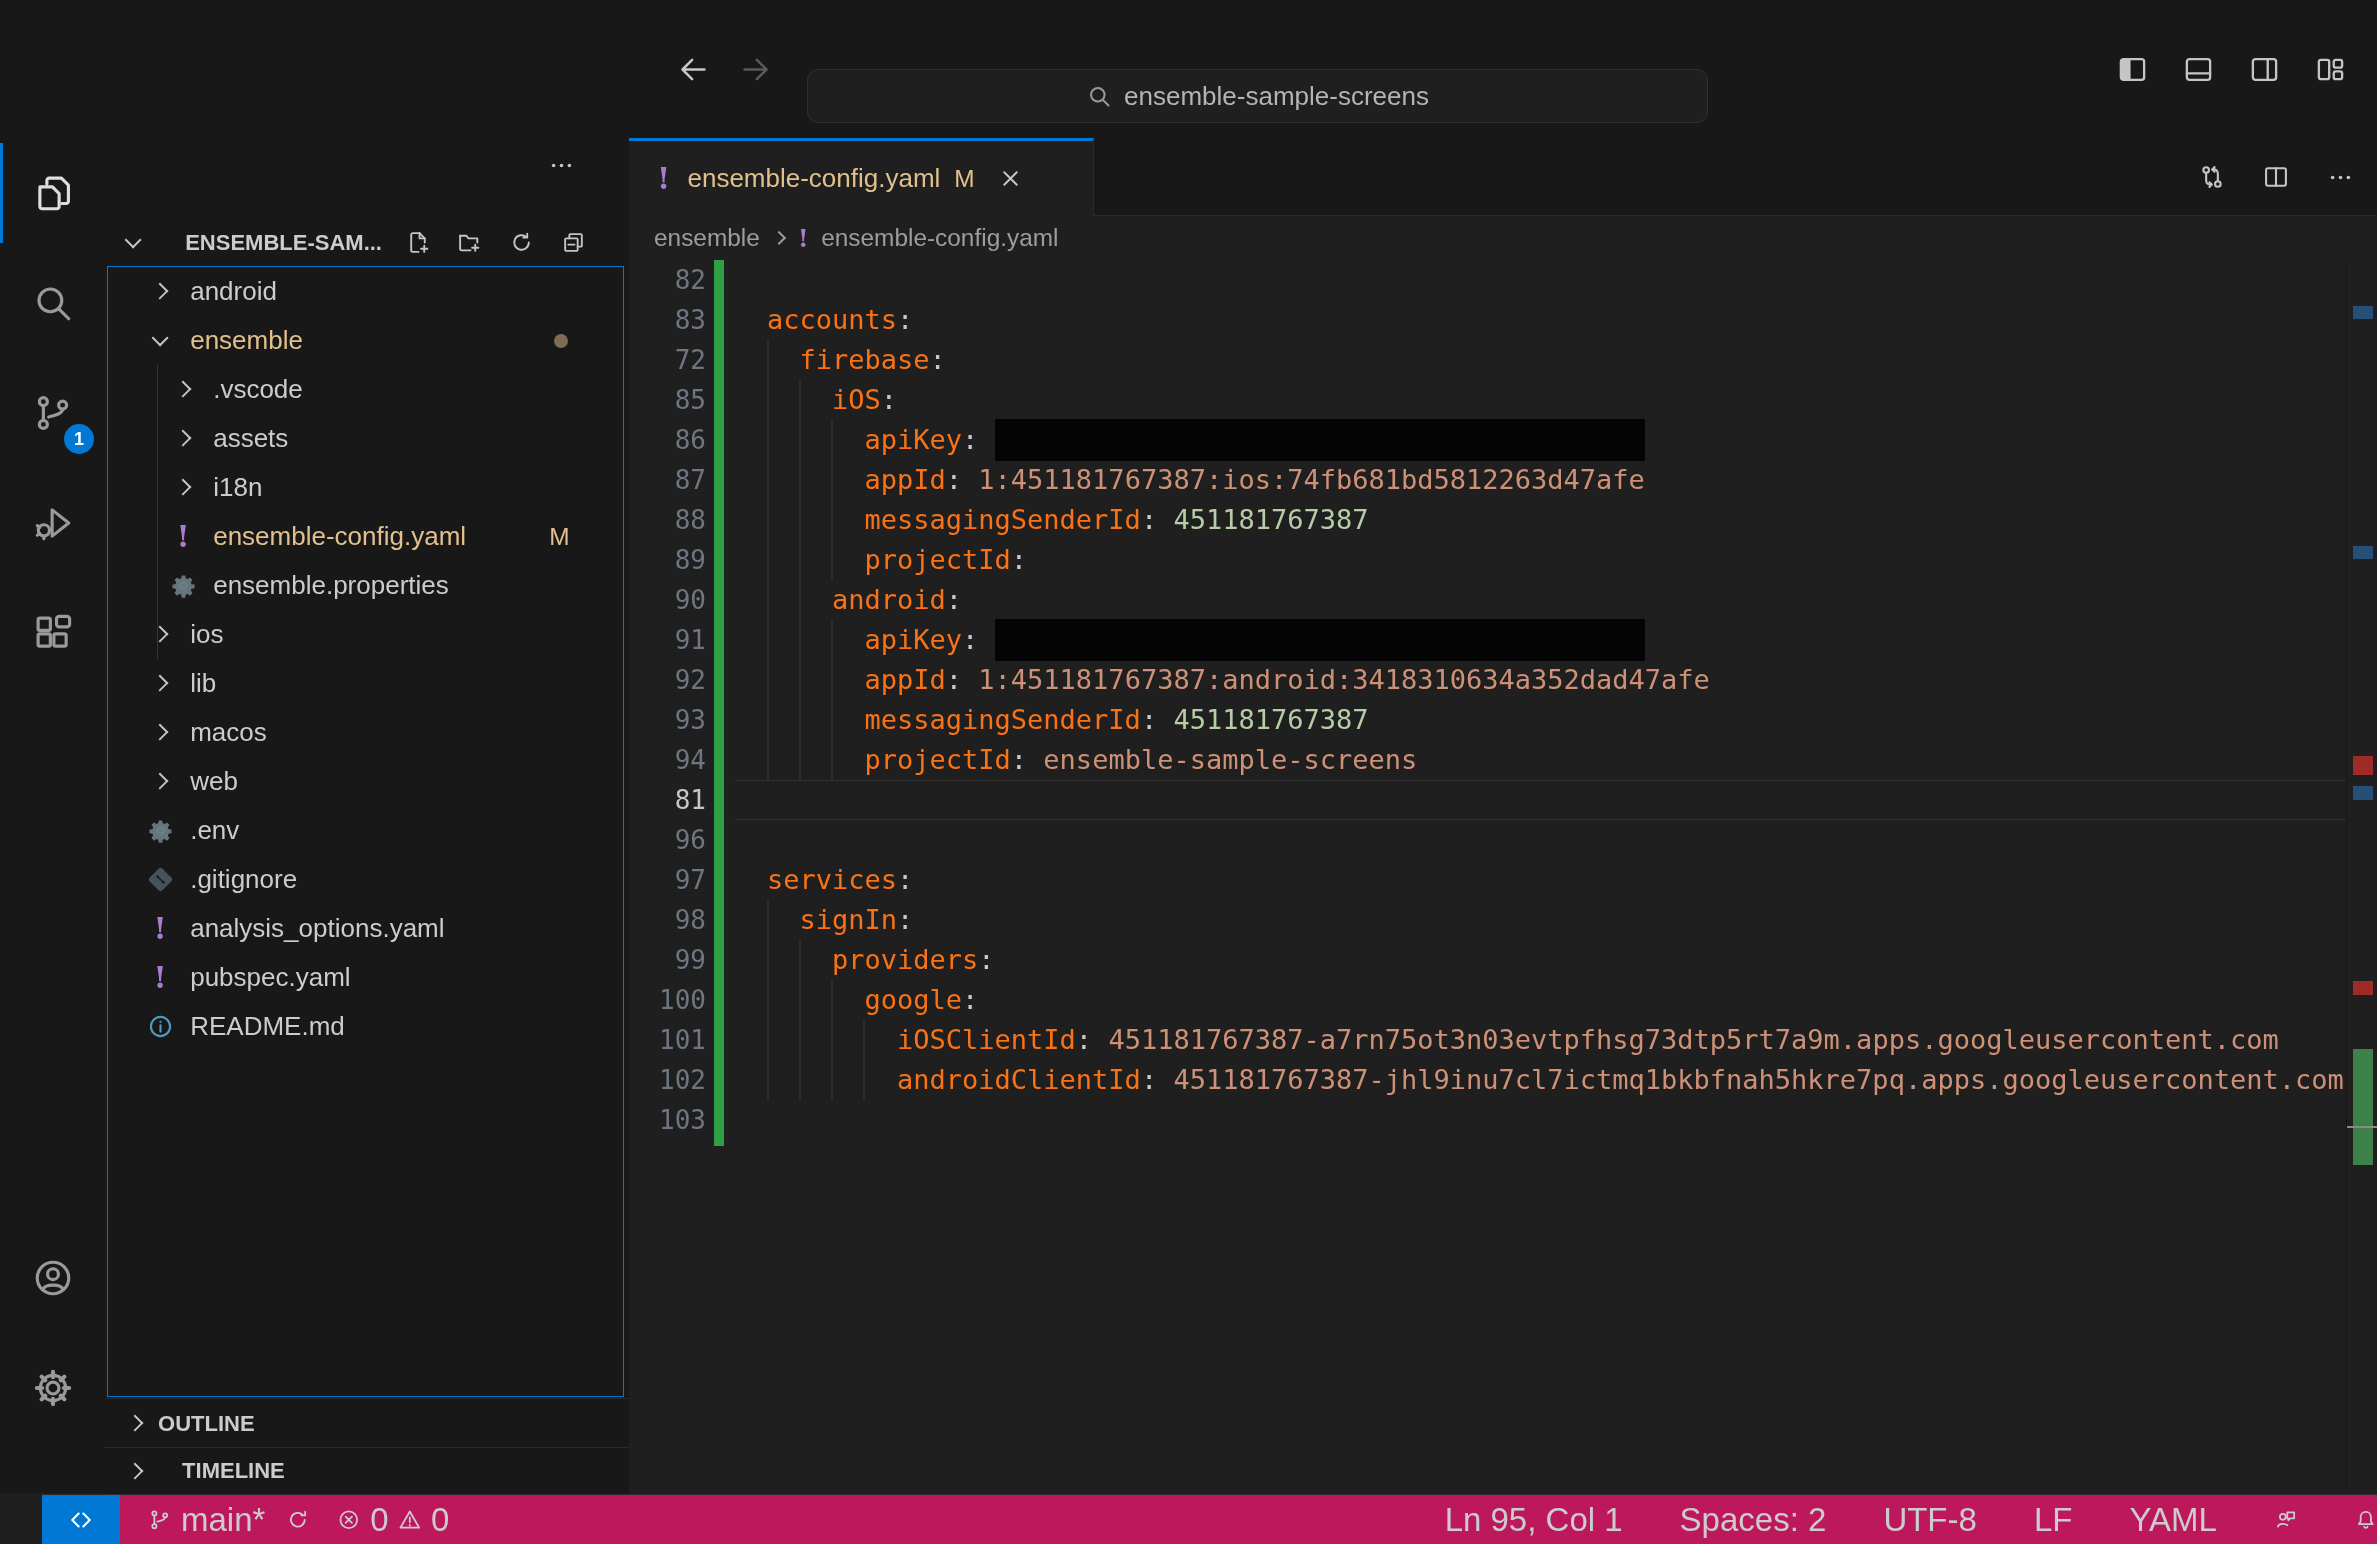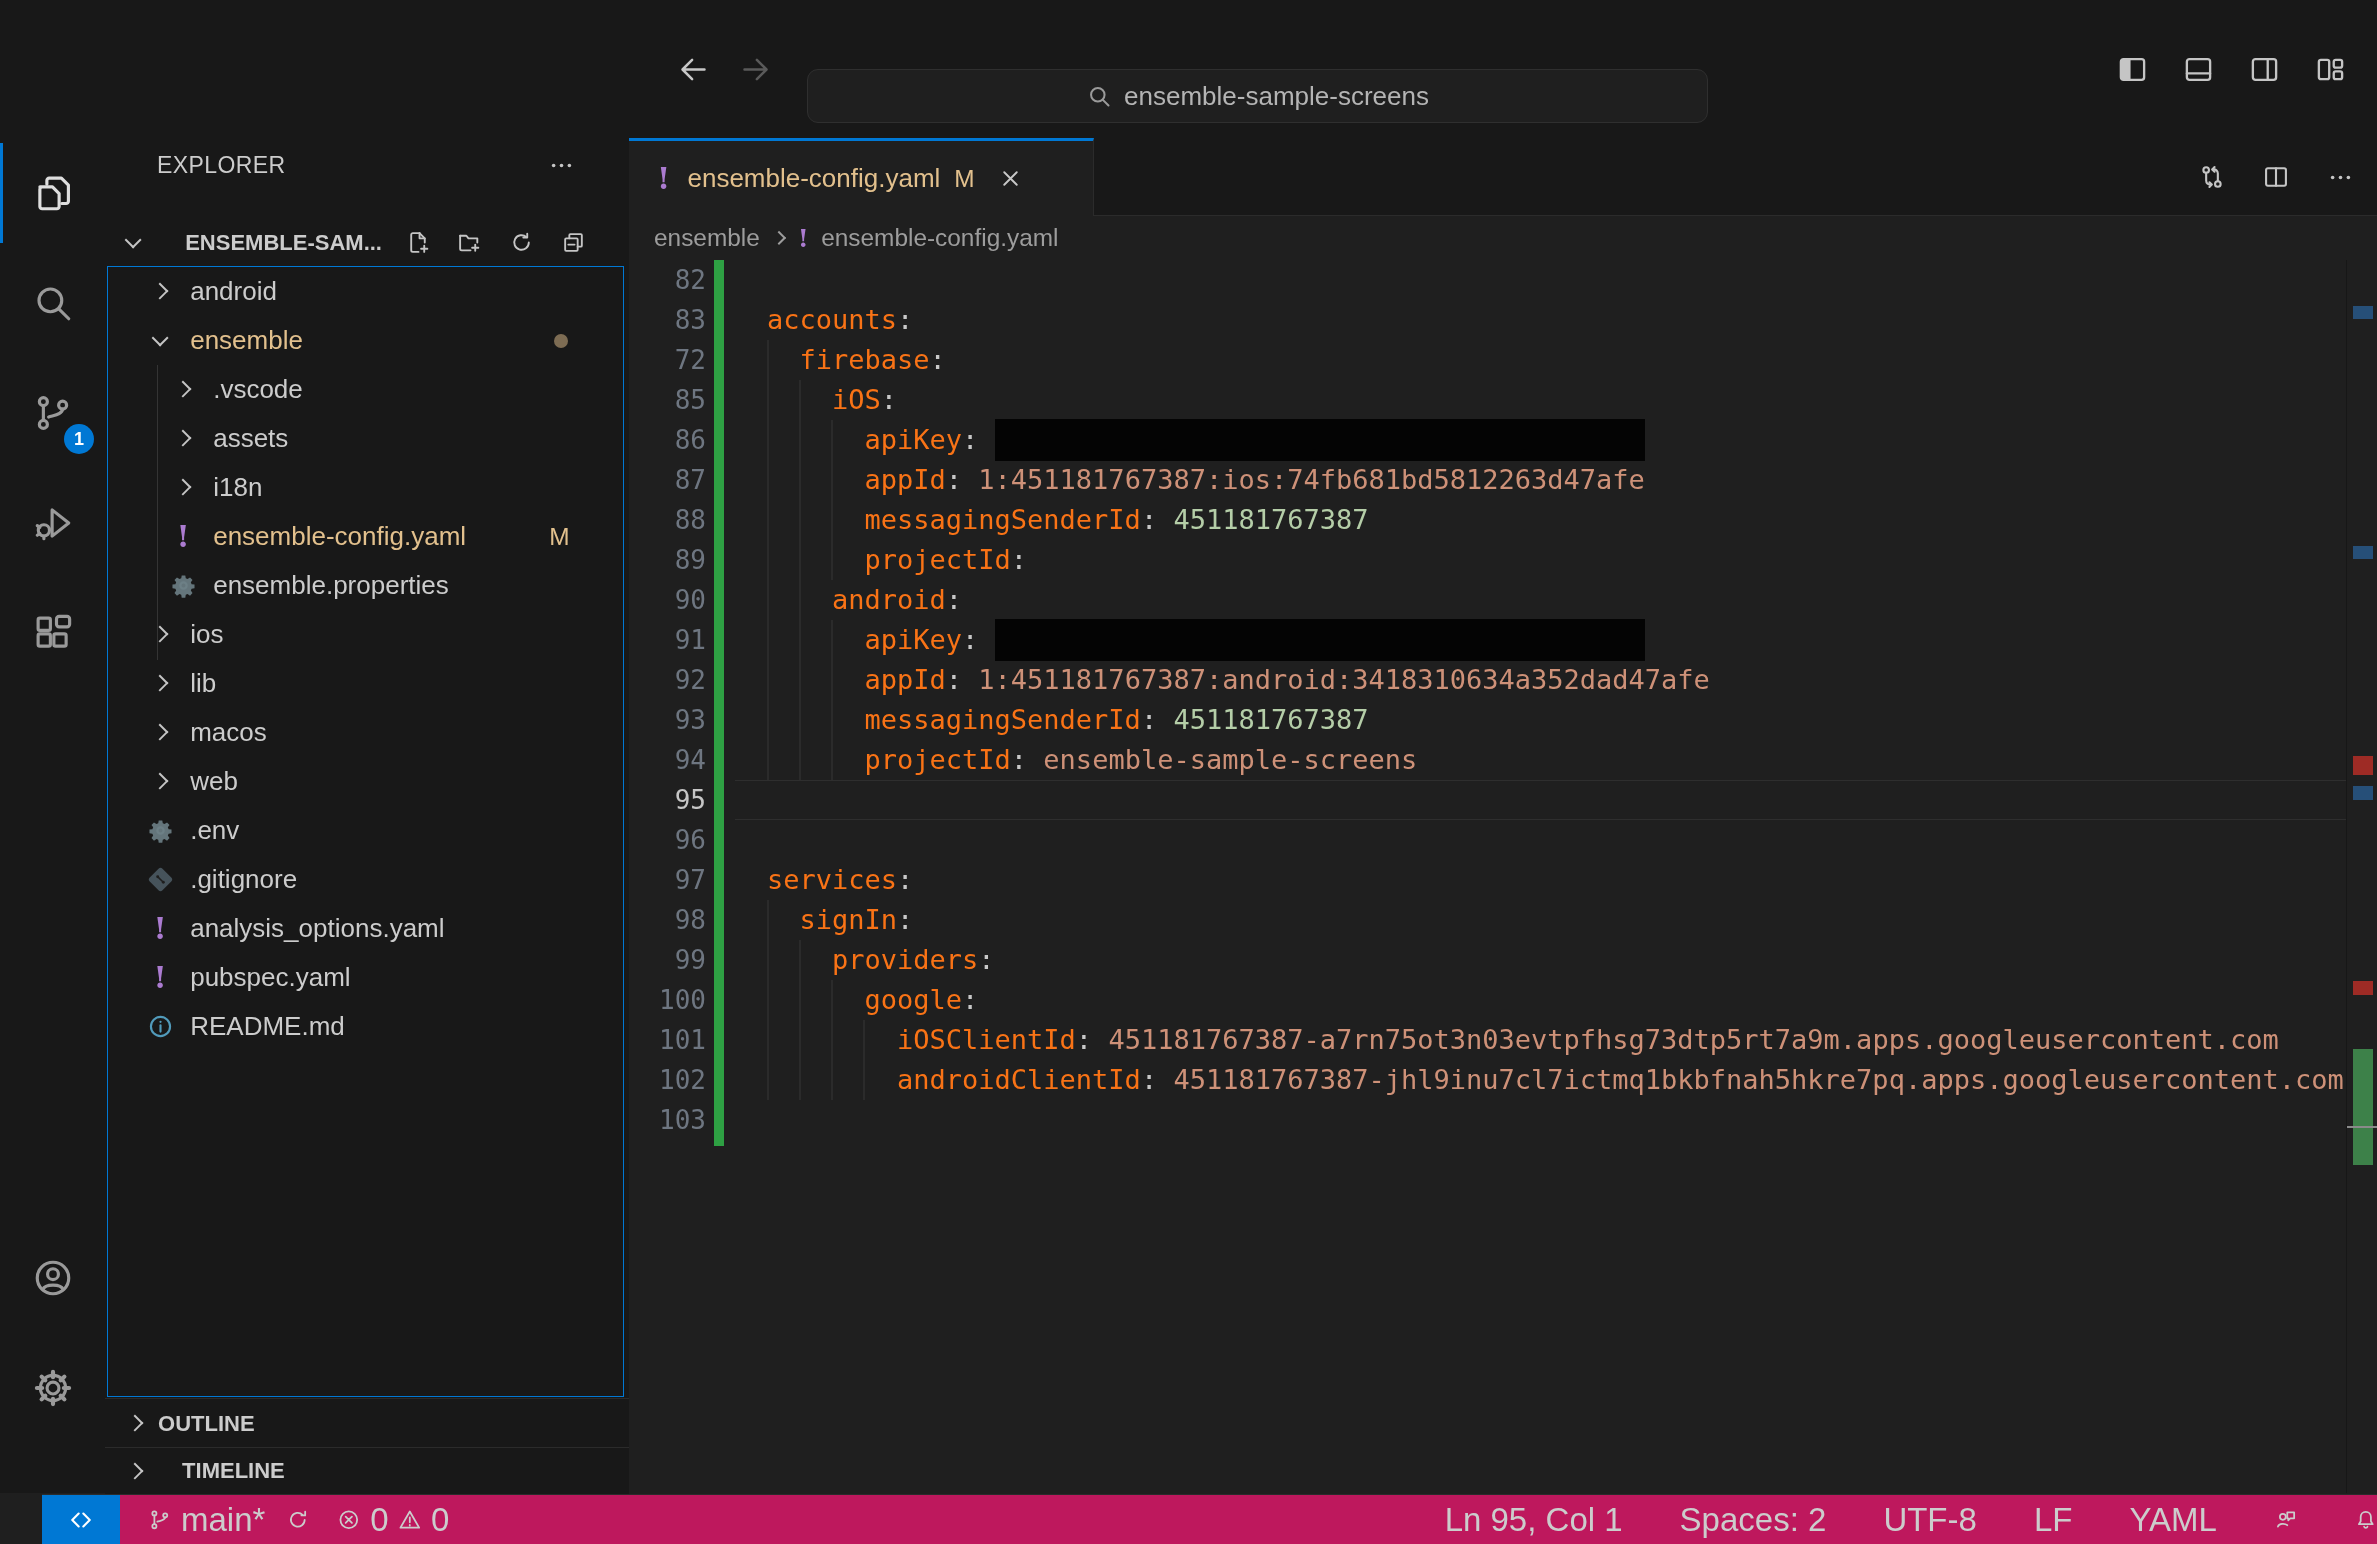--- a/index.html
+++ b/index.html
@@ -228,23 +228,20 @@
               <circle cx="12" cy="12" r="3.4"></circle>
               <circle cx="12" cy="12" r="7.2"></circle>
               <path d="M12 2.8v3M12 18.2v3M2.8 12h3M18.2 12h3M5.5 5.5l2.1 2.1M16.4 16.4l2.1 2.1M18.5 5.5l-2.1 2.1M7.6 16.4l-2.1 2.1" stroke-width="2.4"></path>
             </svg>
           </span>
       </div>
     </div>
   </div>
 
   <div class="sidebar">
-    <div class="sb-title">
-      <span class="lbl">EXPLORER</span>
-    </div>
     <div class="sb-more">
       <span class="sico">
           <svg width="27" height="27" viewBox="0 0 24 24" fill="none" stroke="#c5c5c5" stroke-width="1.8" stroke-linecap="round" stroke-linejoin="round">
             <circle cx="5" cy="12" r="1.6" fill="#c5c5c5" stroke="none"></circle>
             <circle cx="12" cy="12" r="1.6" fill="#c5c5c5" stroke="none"></circle>
             <circle cx="19" cy="12" r="1.6" fill="#c5c5c5" stroke="none"></circle>
           </svg>
         </span>
     </div>
     <div class="sb-section">
@@ -563,21 +560,21 @@
           </div>
           <div class="cl">
             <i class="g" style="left: 138px;"></i>
             <i class="g" style="left: 170px;"></i>
             <i class="g" style="left: 202px;"></i>
             <span class="ln">94</span>
             <span class="txt"><span class="tk-k">      projectId</span><span class="tk-p">: </span><span class="tk-s">ensemble-sample-screens</span></span>
           </div>
           <div class="cl cur">
             <div class="linehl"></div>
-            <span class="ln">95</span>
+            <span class="ln">81</span>
             <span class="txt"></span>
           </div>
           <div class="cl">
             <span class="ln">96</span>
             <span class="txt"></span>
           </div>
           <div class="cl">
             <span class="ln">97</span>
             <span class="txt"><span class="tk-k">services</span><span class="tk-p">:</span></span>
           </div>

